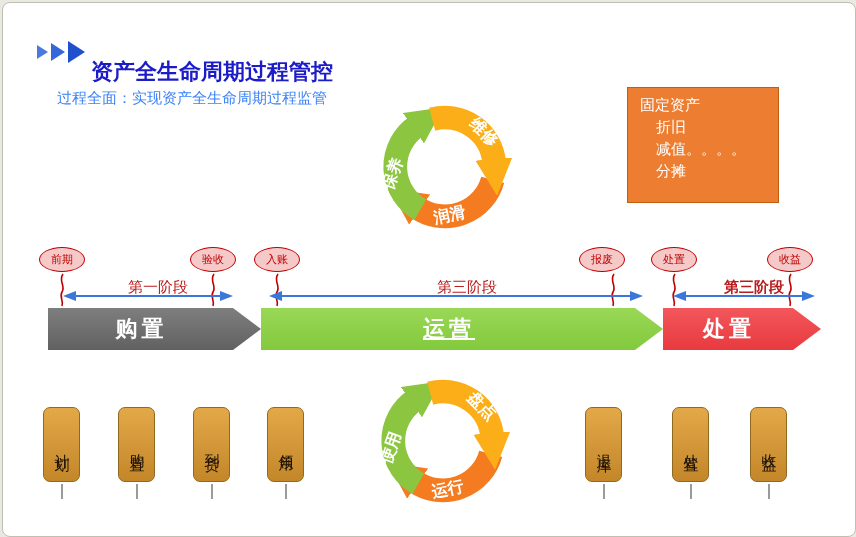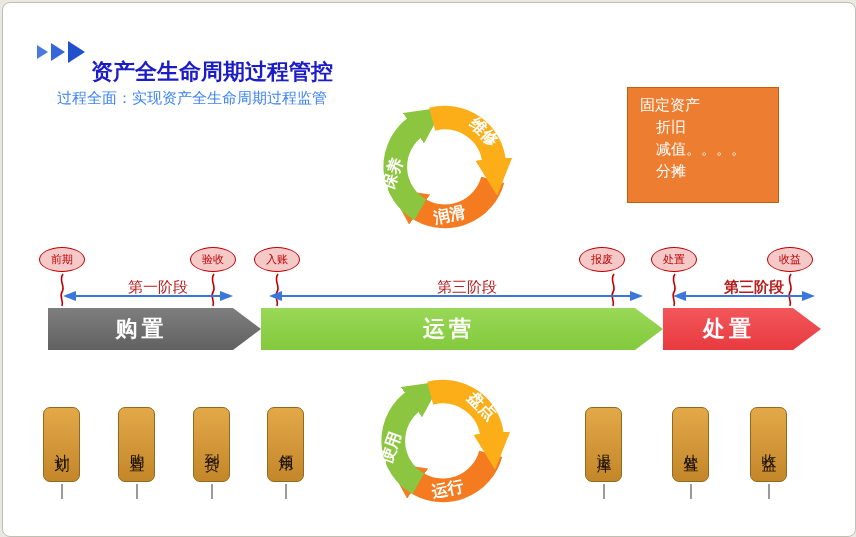--- a/index.html
+++ b/index.html
@@ -41,21 +41,21 @@
   .darrow{position:absolute;top:287px;height:12px;}
   .darrow line{stroke:#3b76db;stroke-width:2;}
   .darrow polygon{fill:#3b76db;}
 
   
   .phase{position:absolute;top:305px;height:42px;display:flex;align-items:center;justify-content:center;
          color:#fff;font-size:22px;font-weight:bold;letter-spacing:4px;
          clip-path:polygon(0 0,calc(100% - 28px) 0,100% 50%,calc(100% - 28px) 100%,0 100%);}
   .phase .lbl{padding-right:26px;}
   .phase-gray{background:linear-gradient(#7e7e7e,#616161);}
-  .phase-green{background:linear-gradient(#9ad857,#82c93c);}
+  .phase-green{background:linear-gradient(#9ad857,#82c93c);text-decoration:underline;}
   .phase-red{background:linear-gradient(#f2575b,#e83a3f);}
 
   
   .step{position:absolute;top:404px;width:37px;height:75px;border-radius:7px;
         background:linear-gradient(#e3a848,#c3872a);border:1px solid #8f6a1e;box-sizing:border-box;
         color:#1d1207;font-size:15px;display:flex;align-items:center;justify-content:center;
         writing-mode:vertical-rl;text-orientation:upright;letter-spacing:3px;}
   .tick{position:absolute;top:481px;width:2px;height:15px;background:#9a9a9a;}
 </style>
 </head>

